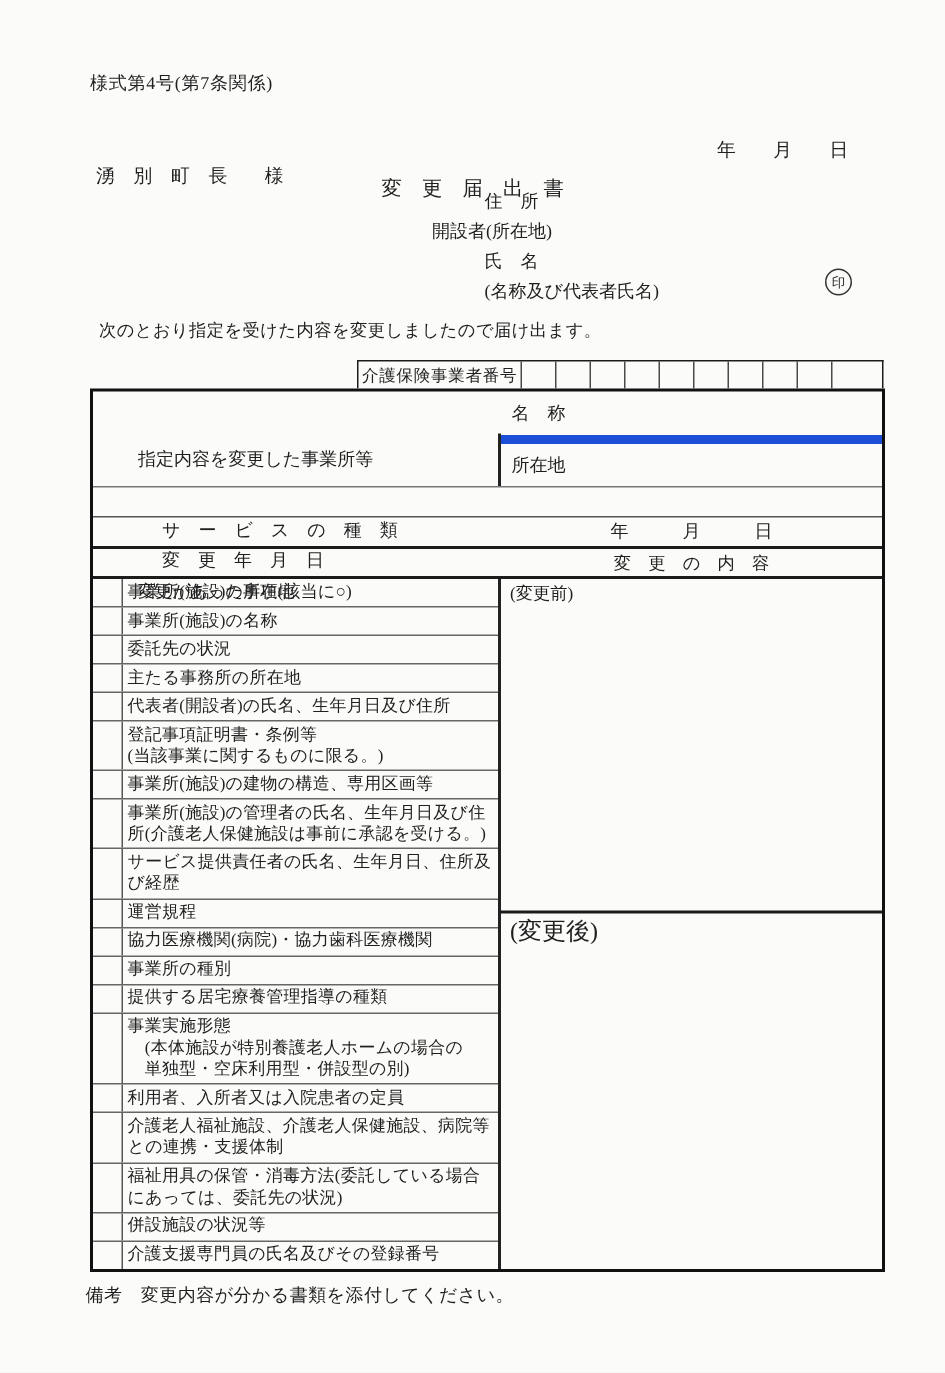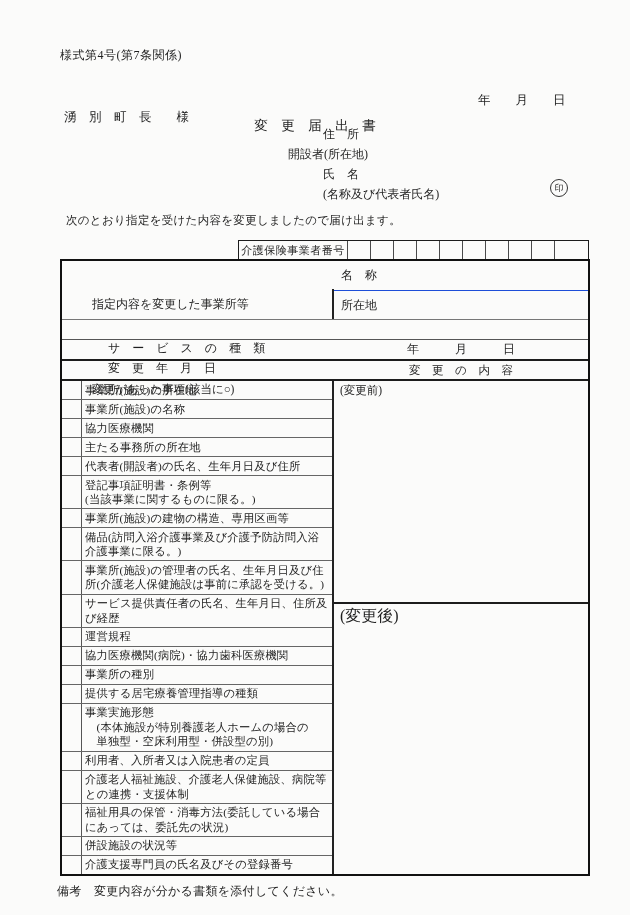--- a/index.html
+++ b/index.html
@@ -48,21 +48,21 @@
   
   .main-table{
     border:2px solid #111;box-sizing:border-box;width:530px;
     background:#fbfbfa;
   }
   .trow{display:flex;}
   .lcol{width:272px;flex:none;border-right:2px solid #222;box-sizing:border-box;margin-top:28px;}
   .rcol{flex:1;box-sizing:border-box;}
   .row-office{border-bottom:1px solid #777;}
   .row-office .lcol{display:flex;align-items:center;padding-left:30px;}
-  .cell-name{height:29px;border-bottom:1px solid #1d4ed8;display:flex;align-items:center;padding-left:7px;}
+  .cell-name{height:29px;border-bottom:6px solid #1d4ed8;display:flex;align-items:center;padding-left:7px;}
   .cell-loc{height:28px;display:flex;align-items:center;padding-left:7px;}
   .row-service{border-bottom:1px solid #555;height:19px;}
   .row-service .lcol,.row-date .lcol{display:flex;align-items:center;padding-left:46px;}
   .row-date{border-bottom:2px solid #1c1c1c;height:19px;}
   .row-date .rcol{display:flex;align-items:center;justify-content:center;}
   .row-head{border-bottom:2px solid #1c1c1c;height:18px;font-size:11.5px;}
   .row-head .lcol{display:flex;align-items:center;padding-left:30px;}
   .row-head .rcol{display:flex;align-items:center;justify-content:center;}
 
   .items{display:flex;align-items:stretch;}
@@ -151,42 +151,38 @@
           <div class="irow">
               <div class="chk"></div>
               <div class="lbl">事業所(施設)の所在地</div>
             </div>
           <div class="irow">
               <div class="chk"></div>
               <div class="lbl">事業所(施設)の名称</div>
             </div>
           <div class="irow">
               <div class="chk"></div>
-              <div class="lbl">協力医療機関</div>
+              <div class="lbl">委託先の状況</div>
             </div>
           <div class="irow">
               <div class="chk"></div>
               <div class="lbl">主たる事務所の所在地</div>
             </div>
           <div class="irow">
               <div class="chk"></div>
               <div class="lbl">代表者(開設者)の氏名、生年月日及び住所</div>
             </div>
           <div class="irow">
               <div class="chk"></div>
               <div class="lbl">登記事項証明書・条例等
 (当該事業に関するものに限る。)</div>
             </div>
           <div class="irow">
               <div class="chk"></div>
               <div class="lbl">事業所(施設)の建物の構造、専用区画等</div>
-            </div>
-          <div class="irow">
-              <div class="chk"></div>
-              <div class="lbl">備品(訪問入浴介護事業及び介護予防訪問入浴介護事業に限る。)</div>
             </div>
           <div class="irow">
               <div class="chk"></div>
               <div class="lbl">事業所(施設)の管理者の氏名、生年月日及び住所(介護老人保健施設は事前に承認を受ける。)</div>
             </div>
           <div class="irow">
               <div class="chk"></div>
               <div class="lbl">サービス提供責任者の氏名、生年月日、住所及び経歴</div>
             </div>
           <div class="irow">

